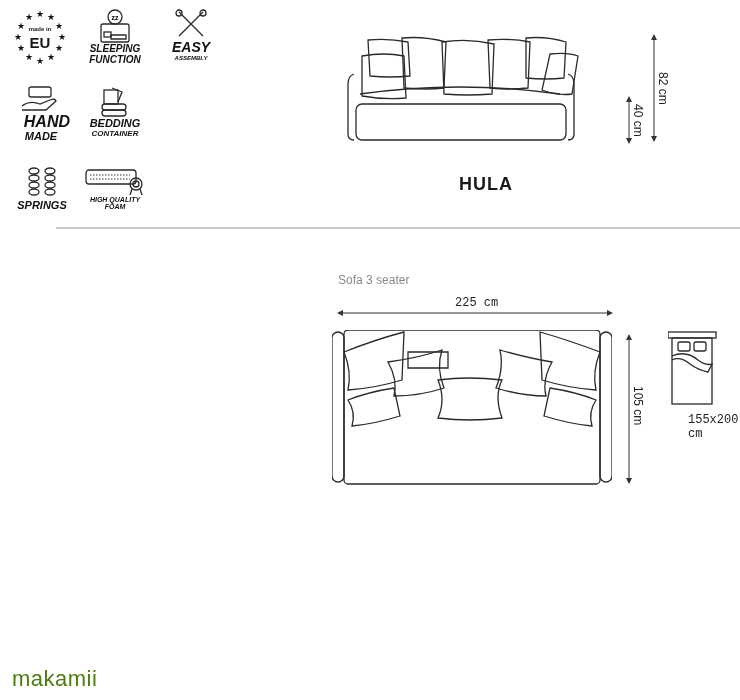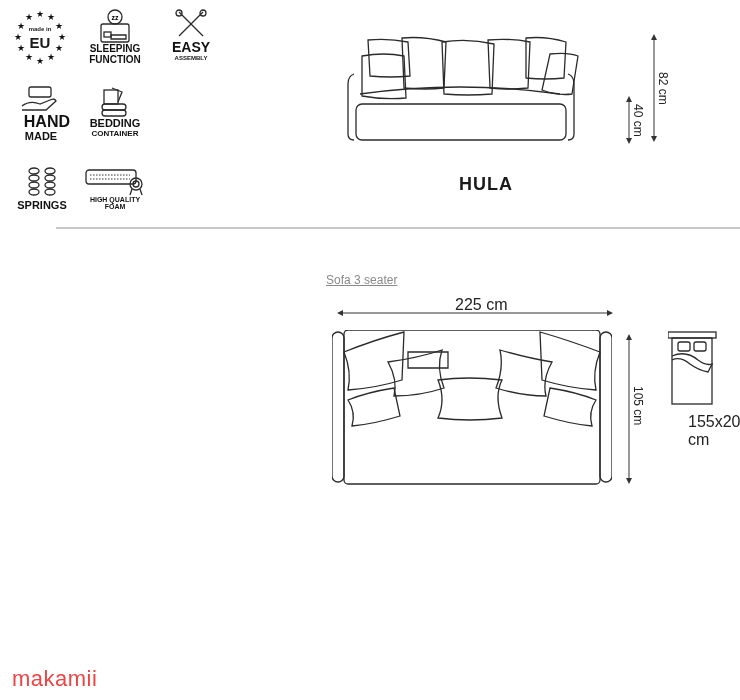--- a/index.html
+++ b/index.html
@@ -1,28 +1,28 @@
 <!DOCTYPE html>
 <html><head>
 <meta charset="utf-8">
 <style>
   html, body { margin:0; padding:0; background:#ffffff; }
   body { width:740px; height:700px; position:relative; overflow:hidden; font-family:"Liberation Sans", sans-serif; color:#1a1a1a; }
   .abs { position:absolute; }
   .feat { position:absolute; text-align:center; }
-  .feat .lbl { font-weight:bold; line-height:1.05; color:#111; }
+  .feat .lbl { font-weight:bold; line-height:1.05; color:#111;font-style:italic; }
   svg { display:block; }
   .line { stroke:#2a2a2a; stroke-width:1.3; fill:none; }
   .dim { stroke:#333; stroke-width:1; fill:none; }
   .title { font-weight:bold; font-size:18px; letter-spacing:1px;margin-left:13px; }
-  .dimtext { font-size:16px; color:#222; }
+  .dimtext { font-size:12px; color:#222;font-family:Liberation Mono, monospace; }
   .vtext { writing-mode:vertical-rl; font-size:12px; color:#222; }
   .caption { font-size:12px; color:#8a8a8a; }
   .divider { height:2px; background:#c8c8c8; }
-  .logo { font-size:22px; letter-spacing:0.5px; color:#ef4444; }
+  .logo { font-size:22px; letter-spacing:0.5px; color:#4d7c0f; }
 </style>
 </head>
 <body>
 
 <div class="feat" style="left:12px;top:8px;width:56px;height:56px;">
   <svg width="56" height="56" viewBox="0 0 56 56">
     <g fill="#111">
       <text x="28" y="9" font-size="9" text-anchor="middle">★</text>
       <text x="17" y="12" font-size="9" text-anchor="middle">★</text>
       <text x="39" y="12" font-size="9" text-anchor="middle">★</text>
@@ -144,21 +144,21 @@
     <line x1="6" y1="2" x2="6" y2="46" class="dim"></line>
     <path d="M3 6 L6 0 L9 6z M3 42 L6 48 L9 42z" fill="#333"></path>
   </svg>
 </div>
 <div class="abs vtext" style="left:631px;top:104px;">40 cm</div>
 
 <div class="abs title" style="left:446px;top:174px;">HULA</div>
 
 <div class="abs divider" style="left:56px;top:227px;width:684px;"></div>
 
-<div class="abs caption" style="left:326px;top:273px;text-decoration:underline;">Sofa 3 seater</div>
+<div class="abs caption" style="left:338px;top:273px;">Sofa 3 seater</div>
 
 <div class="abs dimtext" style="left:455px;top:296px;">225 cm</div>
 <div class="abs" style="left:337px;top:309px;width:276px;height:8px;">
   <svg width="276" height="8" viewBox="0 0 276 8">
     <line x1="2" y1="4" x2="274" y2="4" class="dim"></line>
     <path d="M6 1 L0 4 L6 7z M270 1 L276 4 L270 7z" fill="#333"></path>
   </svg>
 </div>
 
 <div class="abs" style="left:332px;top:330px;">

